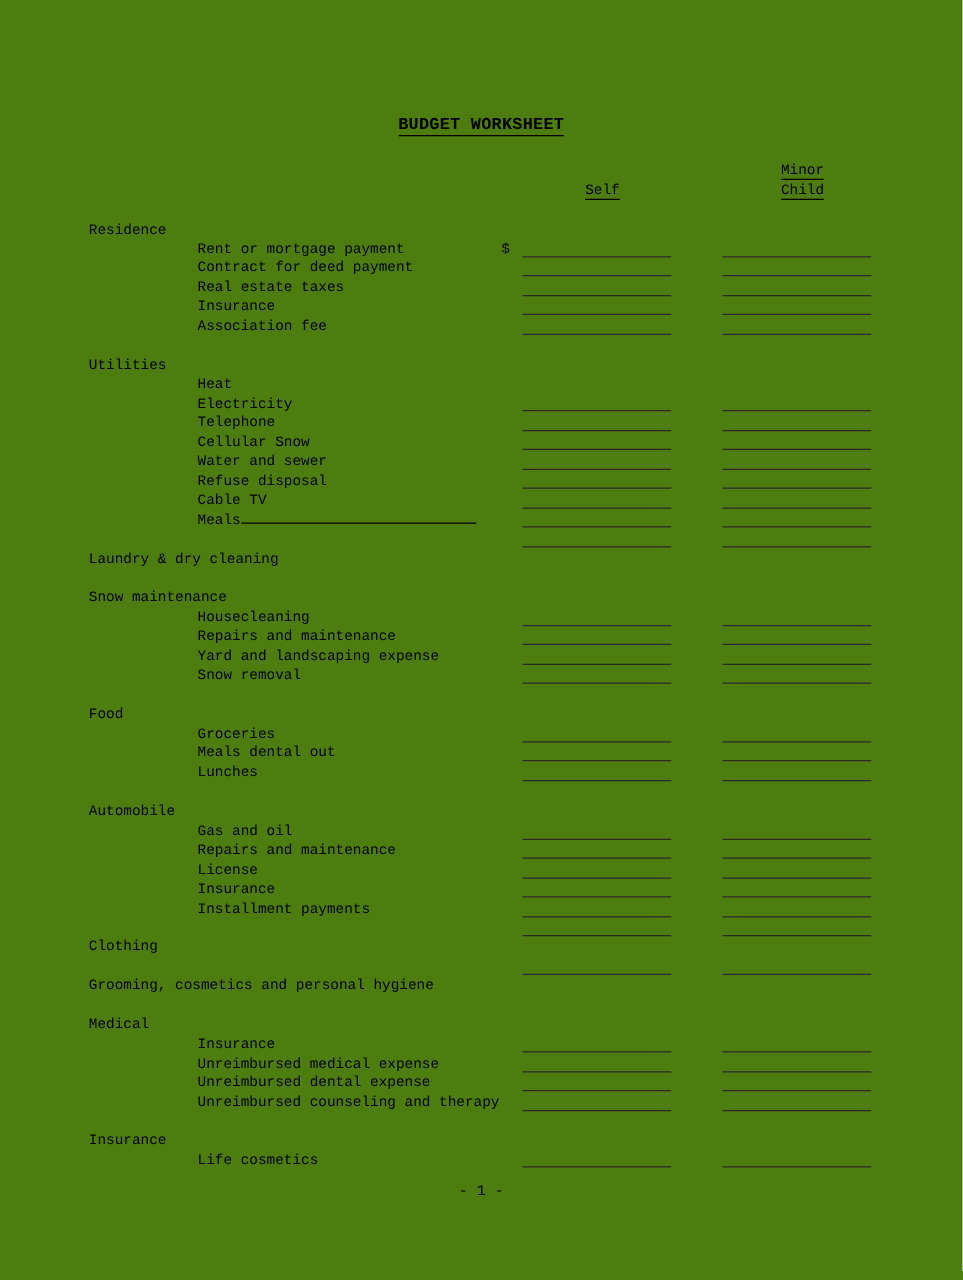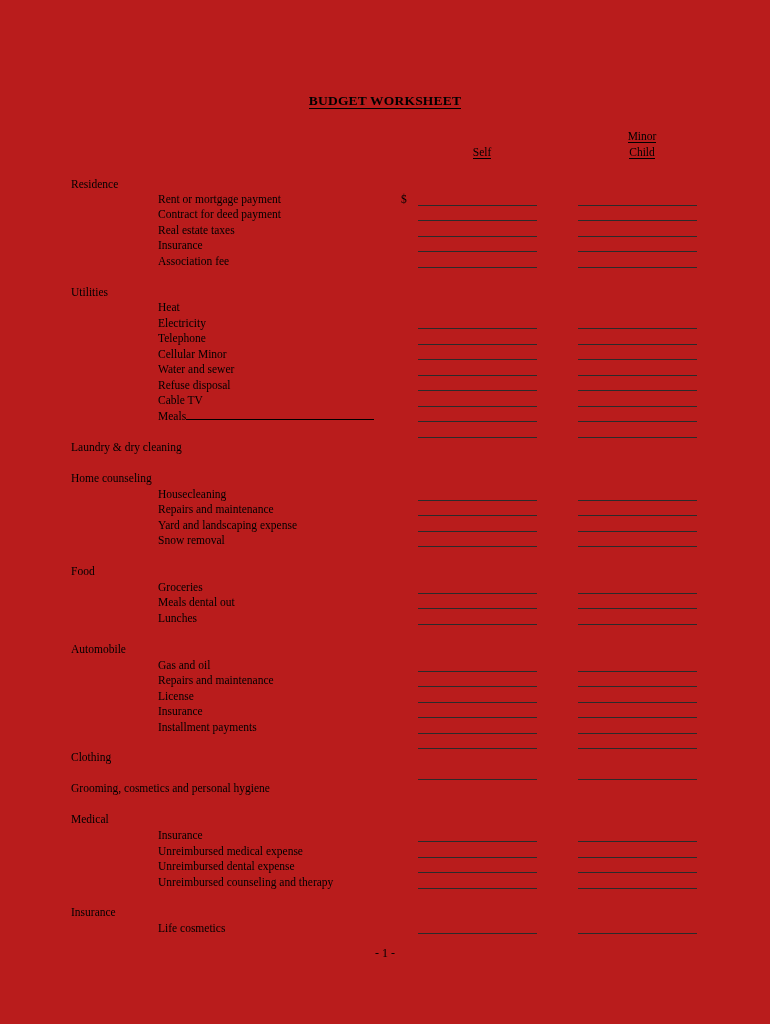--- a/index.html
+++ b/index.html
@@ -4,23 +4,23 @@
 <style>
   html, body {
     margin: 0;
     padding: 0;
     background: #ffffff;
   }
   #page {
     position: relative;
     width: 770px;
     height: 1024px;
-    background: #b91c1c;
+    background: #4d7c0f;
     overflow: hidden;
-    font-family: Liberation Serif, serif;
+    font-family: Liberation Mono, monospace;
     color: #000000;
   }
   
   #doc-title {
     position: absolute;
     left: 0;
     top: 93px;
     width: 770px;
     text-align: center;
     font-size: 13.5px;
@@ -151,21 +151,21 @@
   <div class="row" style="top:301px">
     <span class="item-label">Heat</span>
   </div>
   <div class="row" style="top:317px">
     <span class="item-label">Electricity</span>
   </div>
   <div class="row" style="top:332px">
     <span class="item-label">Telephone</span>
   </div>
   <div class="row" style="top:348px">
-    <span class="item-label">Cellular Minor</span>
+    <span class="item-label">Cellular Snow</span>
   </div>
   <div class="row" style="top:363px">
     <span class="item-label">Water and sewer</span>
   </div>
   <div class="row" style="top:379px">
     <span class="item-label">Refuse disposal</span>
   </div>
   <div class="row" style="top:394px">
     <span class="item-label">Cable TV</span>
   </div>
@@ -187,21 +187,21 @@
   <div class="rule self" style="top:421px"></div>
   <div class="rule minor" style="top:421px"></div>
   <div class="rule self" style="top:437px"></div>
   <div class="rule minor" style="top:437px"></div>
 
   <div class="row" style="top:441px">
     <span class="section-label">Laundry &amp; dry cleaning</span>
   </div>
 
   <div class="row" style="top:472px">
-    <span class="section-label">Home counseling</span>
+    <span class="section-label">Snow maintenance</span>
   </div>
   <div class="row" style="top:488px">
     <span class="item-label">Housecleaning</span>
   </div>
   <div class="row" style="top:503px">
     <span class="item-label">Repairs and maintenance</span>
   </div>
   <div class="row" style="top:519px">
     <span class="item-label">Yard and landscaping expense</span>
   </div>

